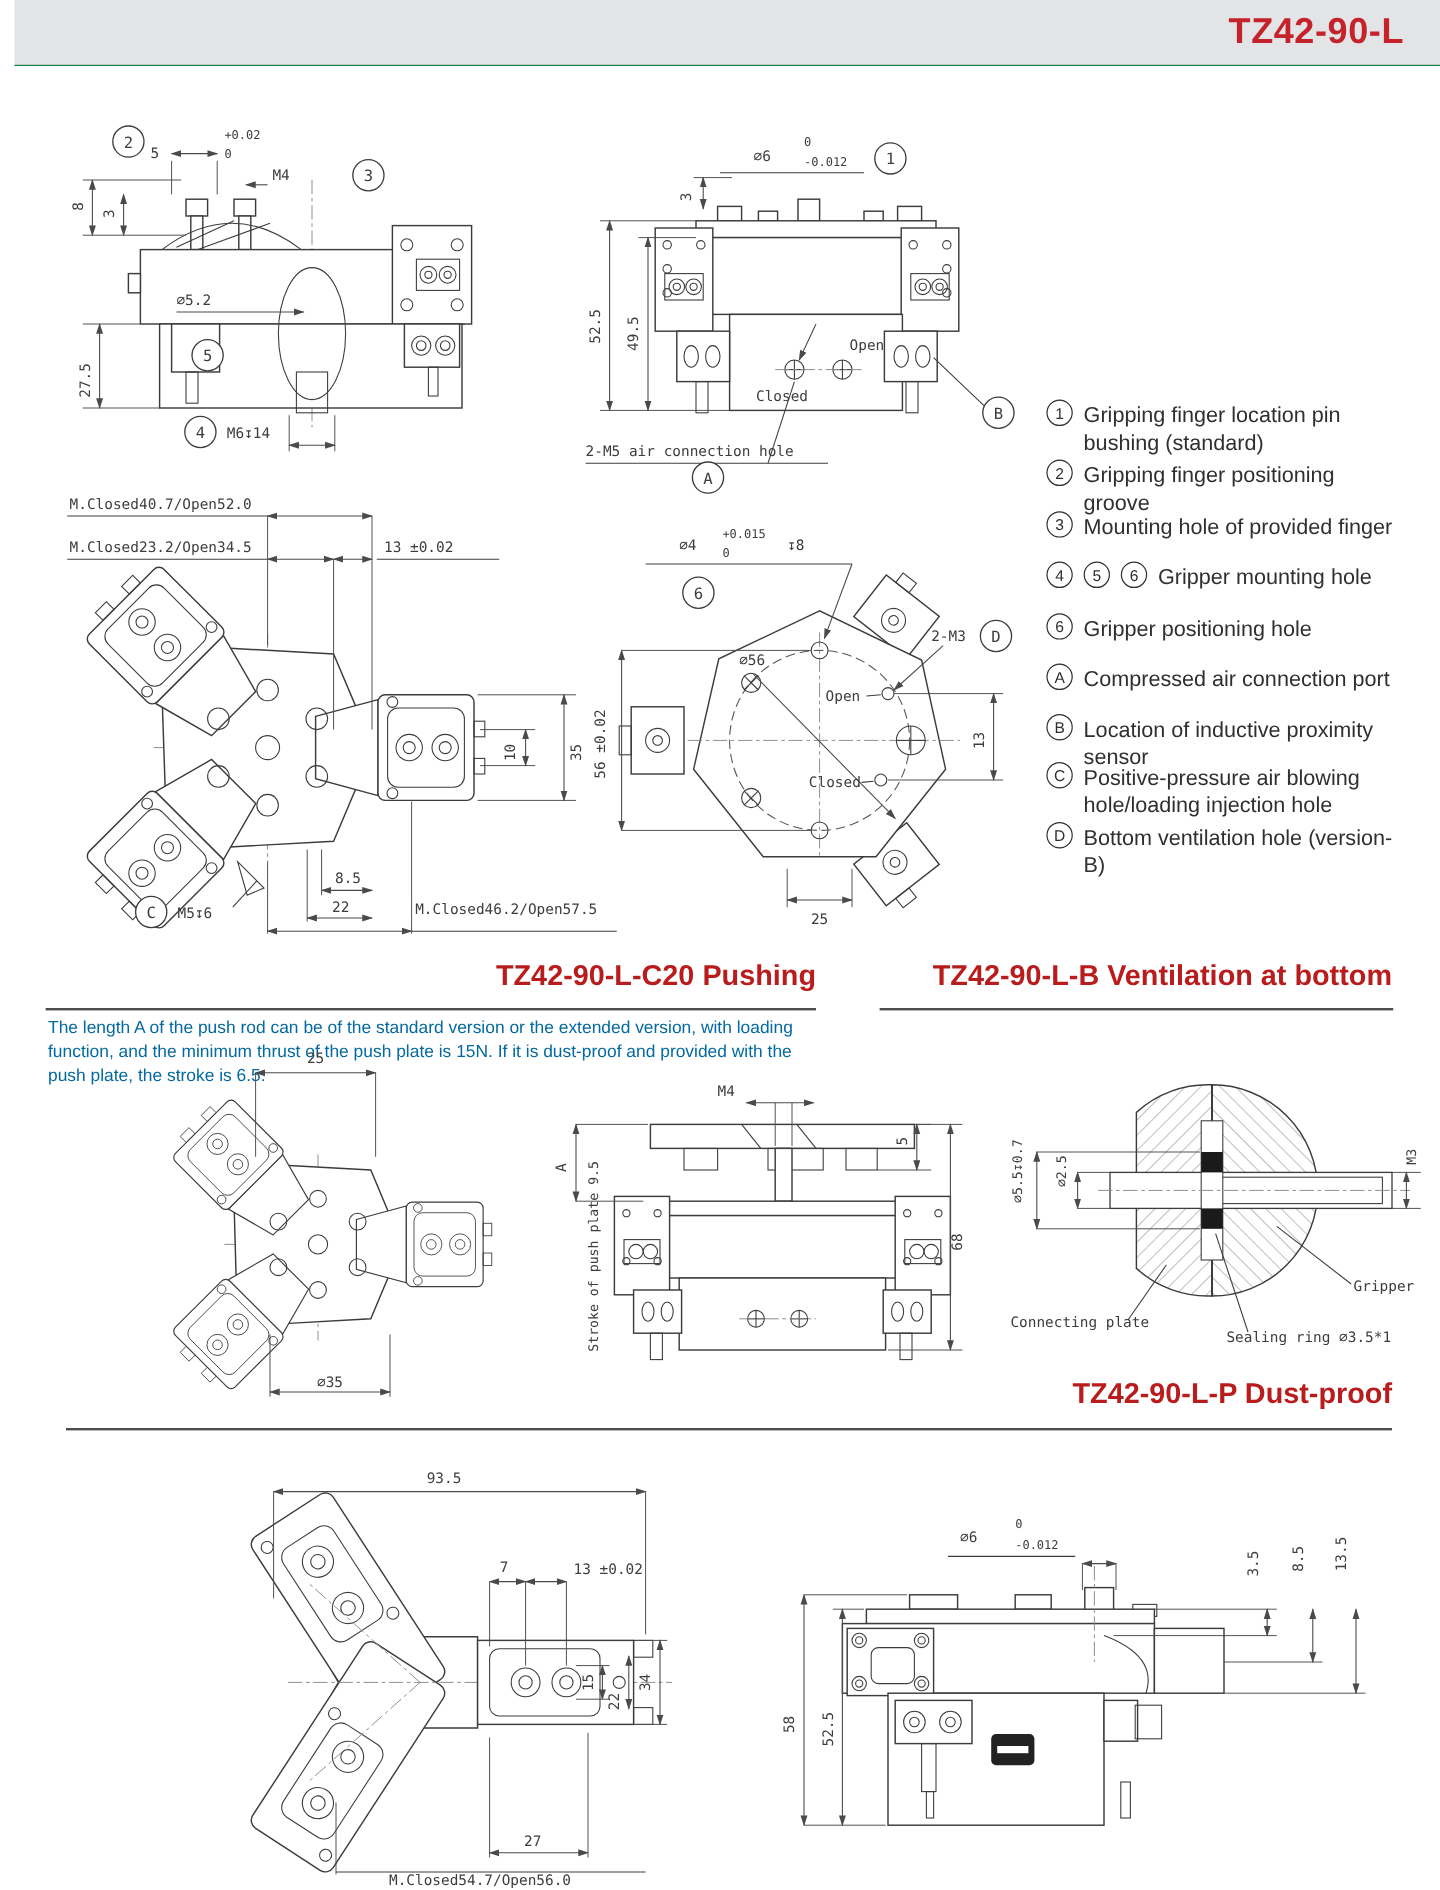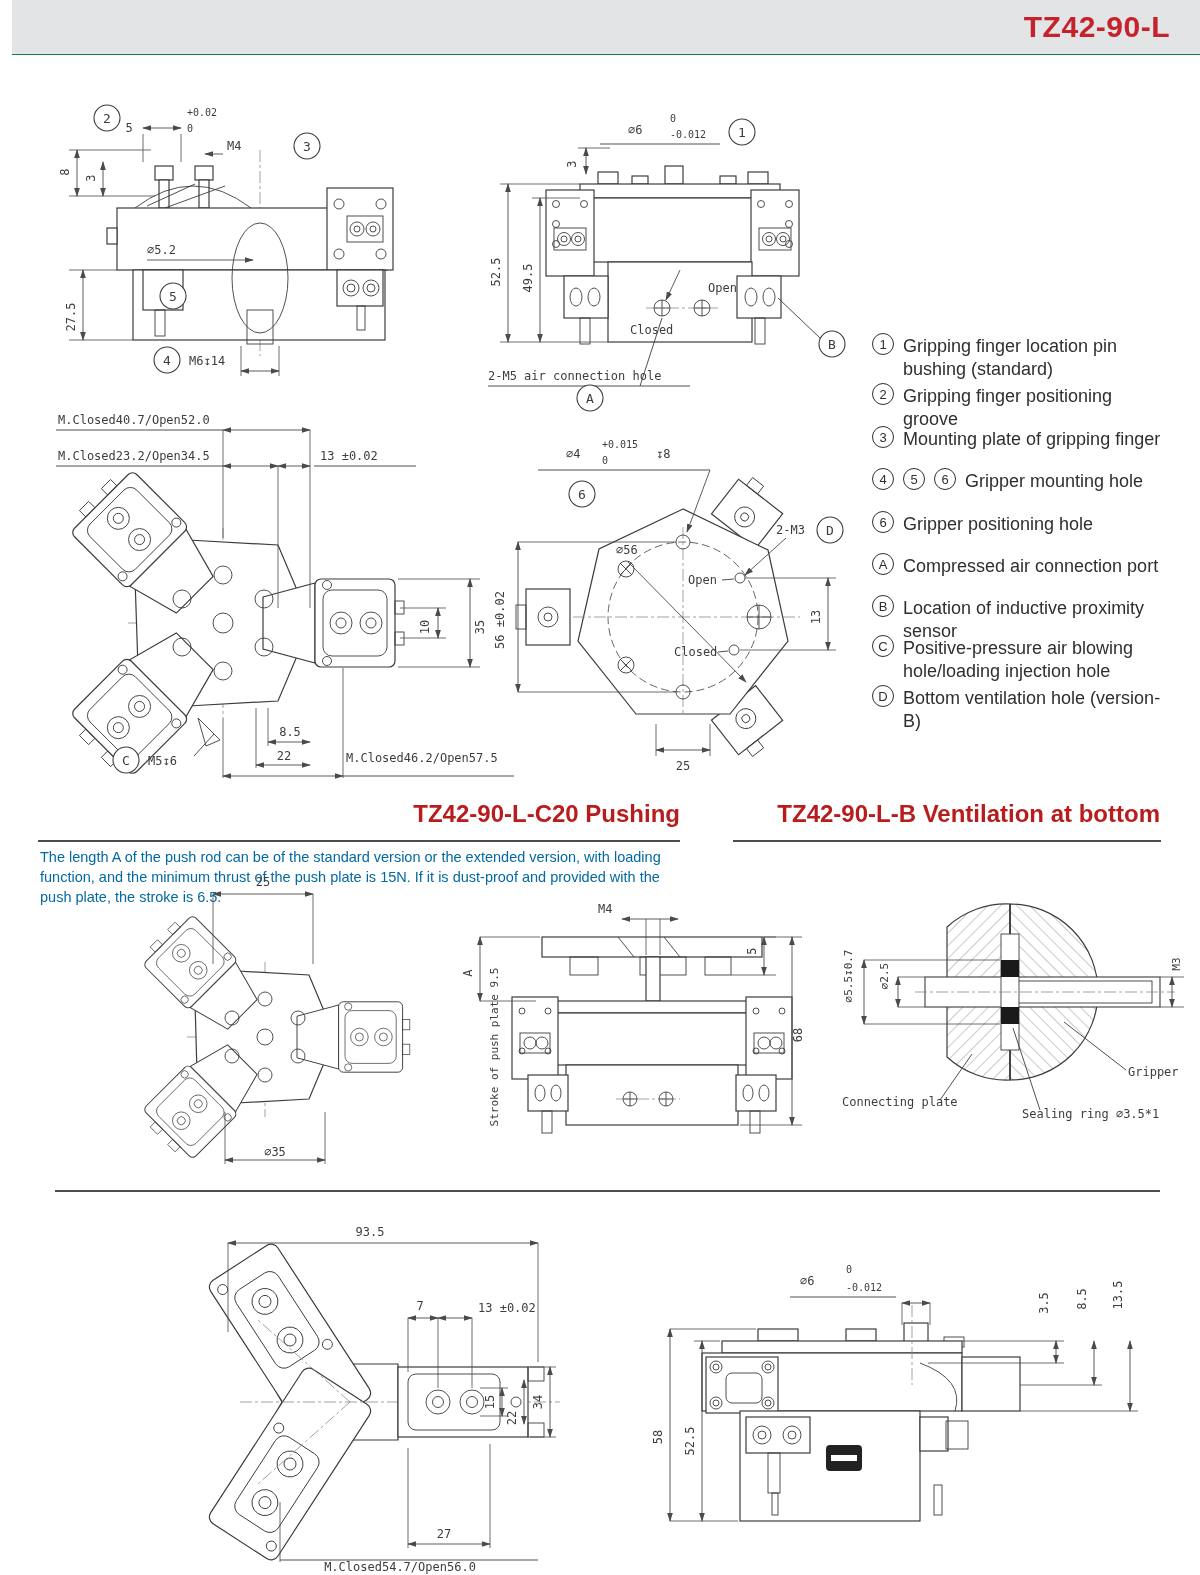--- a/index.html
+++ b/index.html
@@ -227,21 +227,21 @@
     <div class="lg-row" style="top:3px">
       <span class="badge">1</span>
       <span class="lg-txt">Gripping finger location pin bushing (standard)</span>
     </div>
     <div class="lg-row" style="top:53px">
       <span class="badge">2</span>
       <span class="lg-txt">Gripping finger positioning groove</span>
     </div>
     <div class="lg-row" style="top:96px">
       <span class="badge">3</span>
-      <span class="lg-txt">Mounting plate of gripping finger</span>
+      <span class="lg-txt">Mounting hole of provided finger</span>
     </div>
     <div class="lg-row" style="top:138px">
       <span class="badge">4</span>
       <span class="badge">5</span>
       <span class="badge">6</span>
       <span class="lg-txt">Gripper mounting hole</span>
     </div>
     <div class="lg-row" style="top:181px">
       <span class="badge">6</span>
       <span class="lg-txt">Gripper positioning hole</span>
@@ -519,20 +519,21 @@
       <line x1="330" y1="135" x2="354" y2="135" class="ext"></line>
       <text x="12" y="234">Connecting plate</text>
       <line x1="110" y1="228" x2="142" y2="182" class="thin"></line>
       <text x="298" y="204">Gripper</text>
       <line x1="296" y1="198" x2="234" y2="150" class="thin"></line>
       <text x="192" y="246">Sealing ring ⌀3.5*1</text>
       <line x1="210" y1="238" x2="183" y2="156" class="thin"></line>
     </g>
   </svg>
 
+  <div class="sec-h" style="left:520px;top:1148px;width:640px">TZ42-90-L-P Dust-proof</div>
   <div class="rule" style="left:55px;top:1190px;width:1105px"></div>
 
   <svg style="left:140px;top:1222px" width="430" height="353" viewBox="0 0 430 353">
     <g>
       <path d="M128,95 Q170,130 200,142 L258,142 L258,218 L200,218 Q170,230 128,265 Q112,230 142,180 Q112,130 128,95 Z" class="out"></path>
       <use href="#jawC" transform="translate(150,118) rotate(-33)"></use>
       <use href="#jawC" transform="translate(150,242) rotate(213)"></use>
       <line x1="100" y1="180" x2="420" y2="180" class="cl"></line>
       <line x1="210" y1="180" x2="118" y2="98" class="cl"></line>
       <line x1="210" y1="180" x2="118" y2="262" class="cl"></line>

